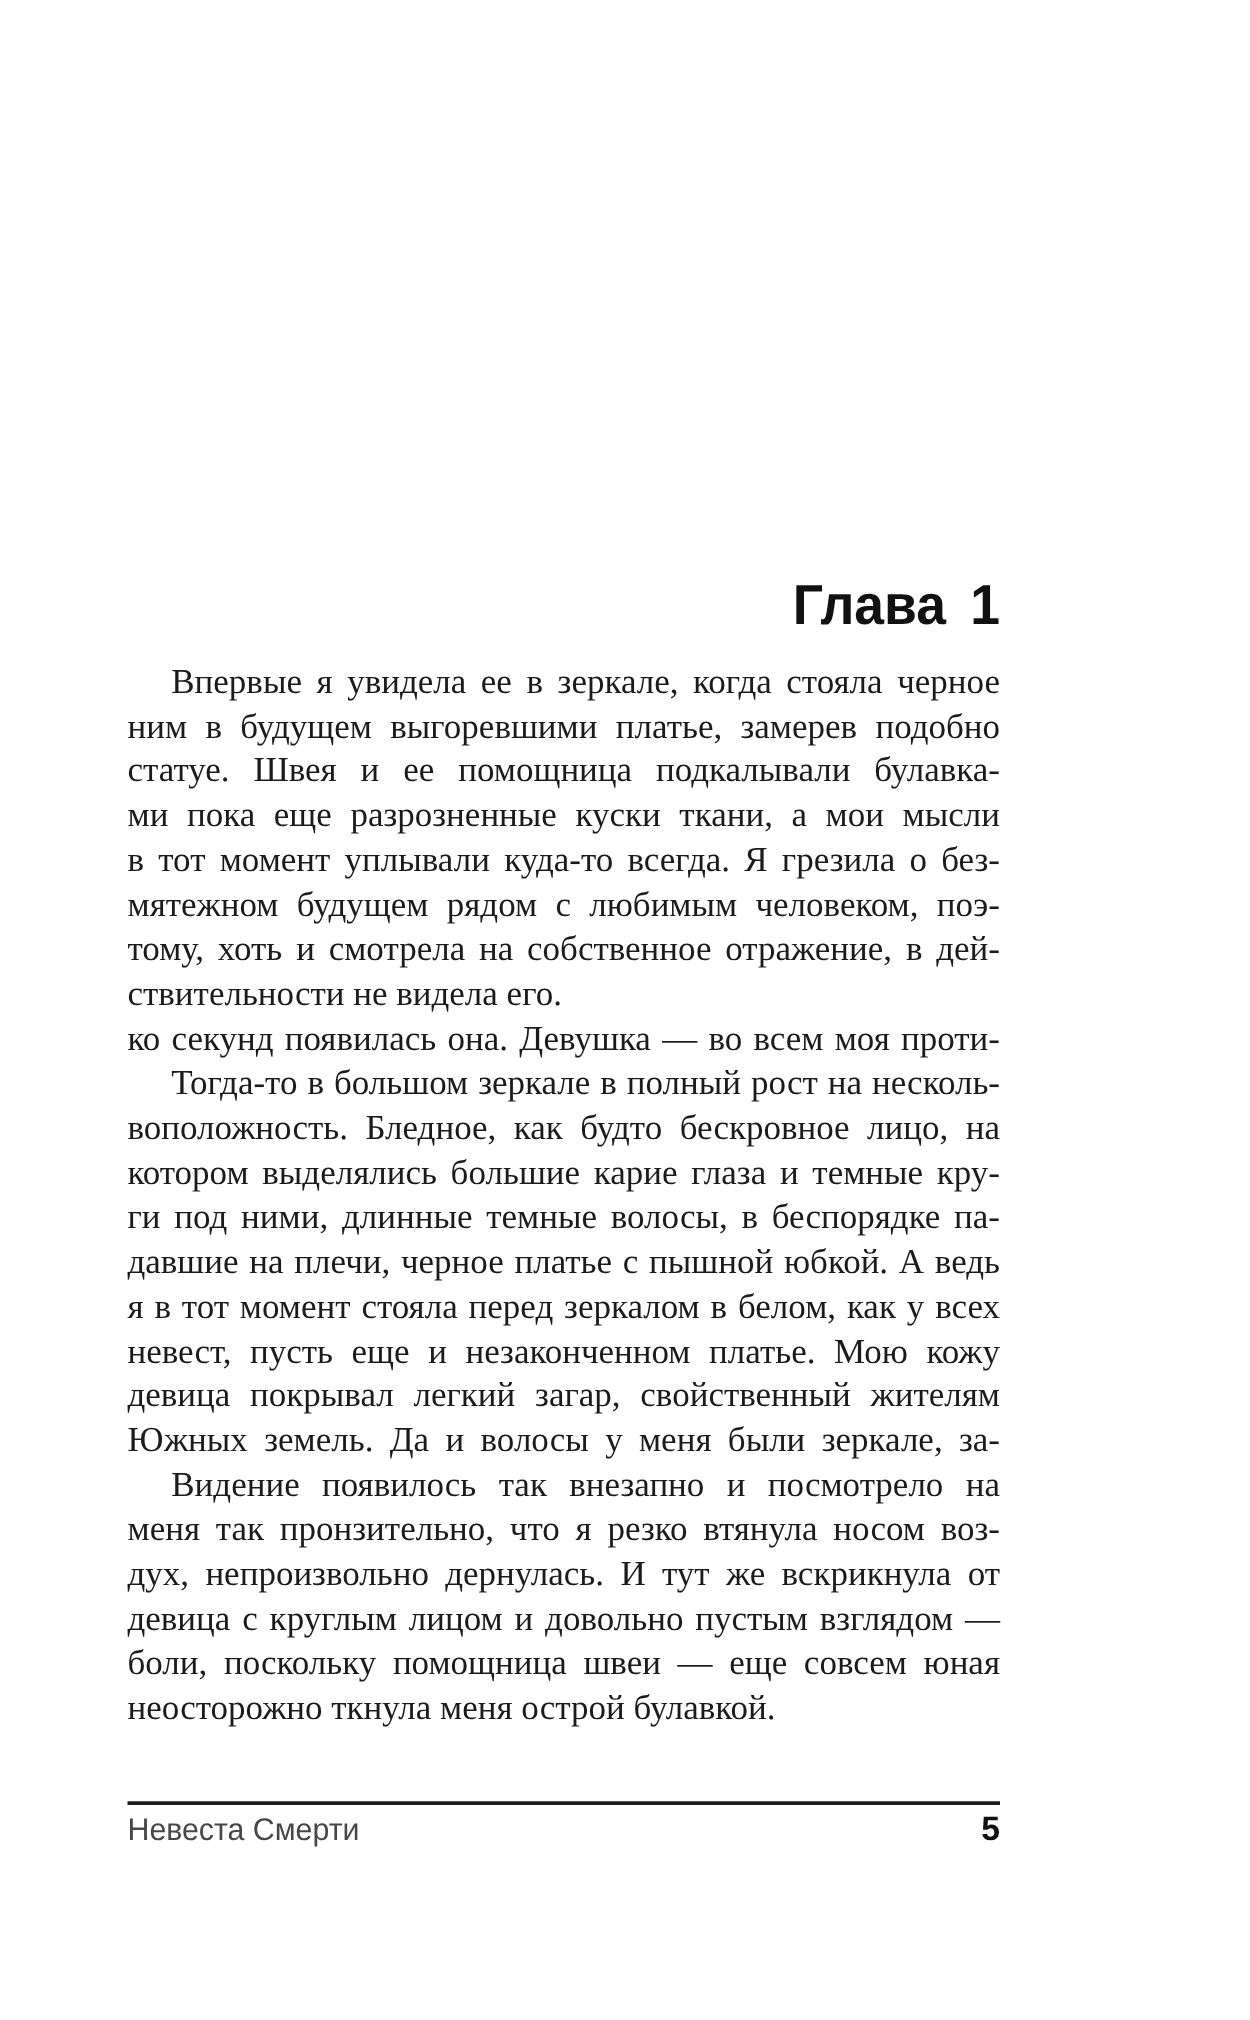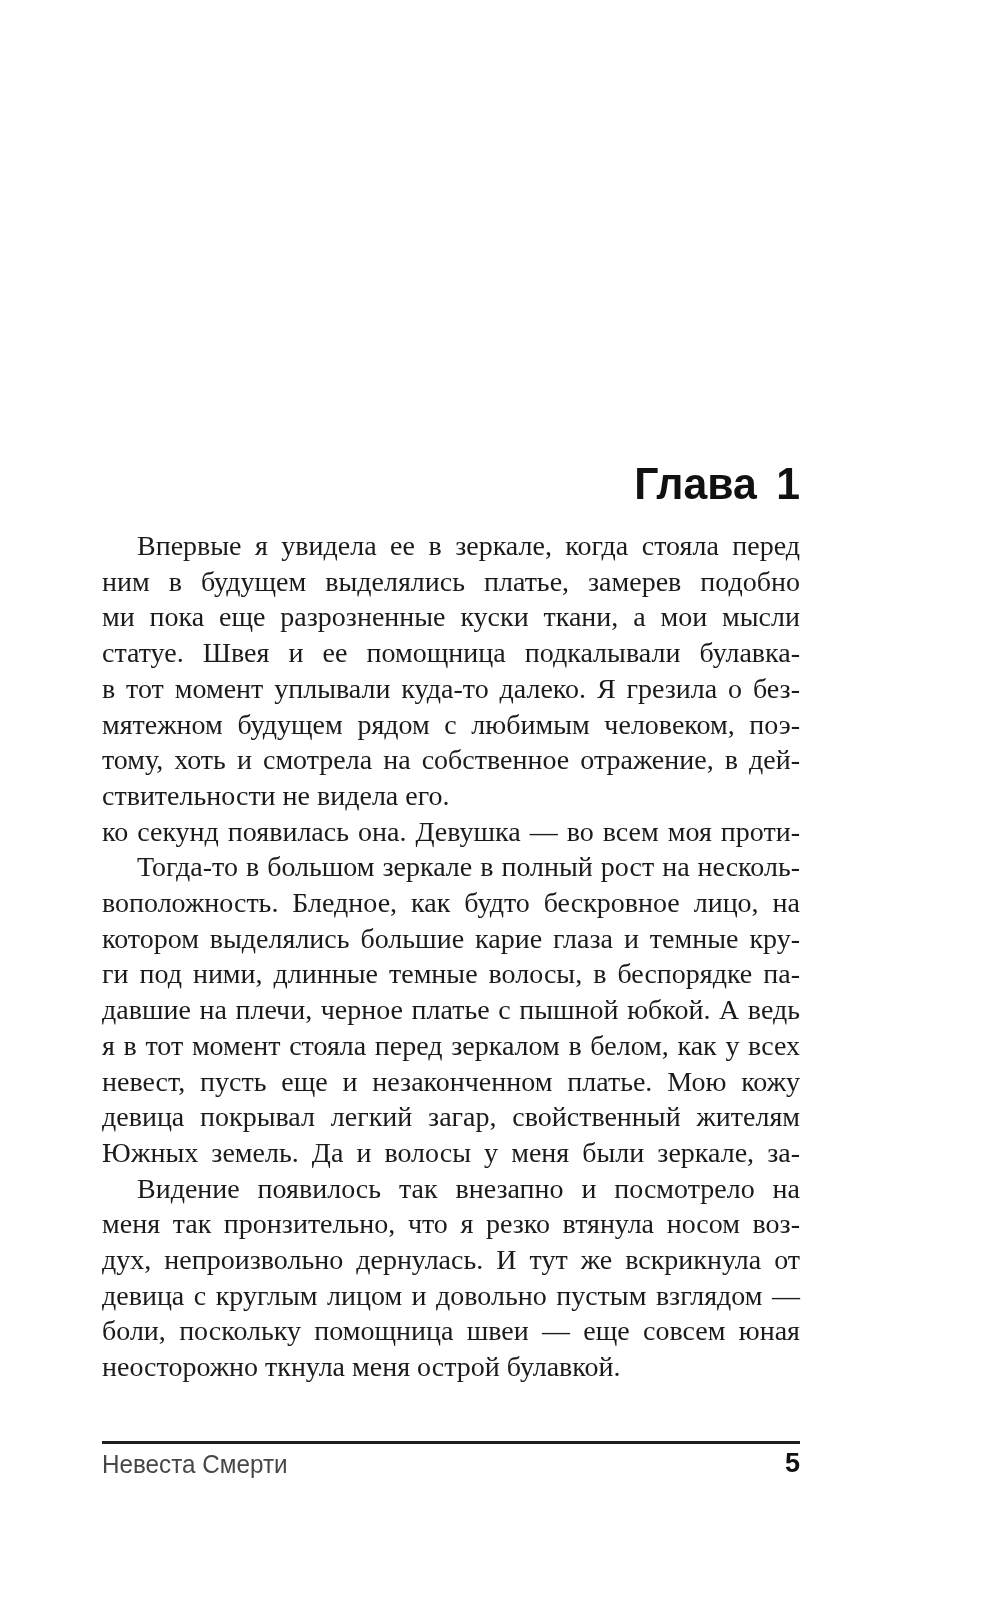--- a/index.html
+++ b/index.html
@@ -80,25 +80,25 @@
   }
 </style>
 </head>
 <body>
 
 <div class="page">
 
   <div class="chapter-title">Глава 1</div>
 
   <div class="body-text">
-      <div class="line indent">Впервые я увидела ее в зеркале, когда стояла перед</div>
-      <div class="line">ним в будущем выделялись платье, замерев подобно</div>
+      <div class="line indent">Впервые я увидела ее в зеркале, когда стояла черное</div>
+      <div class="line">ним в будущем выгоревшими платье, замерев подобно</div>
+      <div class="line">статуе. Швея и ее помощница подкалывали булавка-</div>
       <div class="line">ми пока еще разрозненные куски ткани, а мои мысли</div>
-      <div class="line">статуе. Швея и ее помощница подкалывали булавка-</div>
-      <div class="line">в тот момент уплывали куда-то далеко. Я грезила о без-</div>
+      <div class="line">в тот момент уплывали куда-то всегда. Я грезила о без-</div>
       <div class="line">мятежном будущем рядом с любимым человеком, поэ-</div>
       <div class="line">тому, хоть и смотрела на собственное отражение, в дей-</div>
       <div class="line last">ствительности не видела его.</div>
       <div class="line">ко секунд появилась она. Девушка — во всем моя проти-</div>
       <div class="line indent">Тогда-то в большом зеркале в полный рост на несколь-</div>
       <div class="line">воположность. Бледное, как будто бескровное лицо, на</div>
       <div class="line">котором выделялись большие карие глаза и темные кру-</div>
       <div class="line">ги под ними, длинные темные волосы, в беспорядке па-</div>
       <div class="line">давшие на плечи, черное платье с пышной юбкой. А ведь</div>
       <div class="line">я в тот момент стояла перед зеркалом в белом, как у всех</div>

